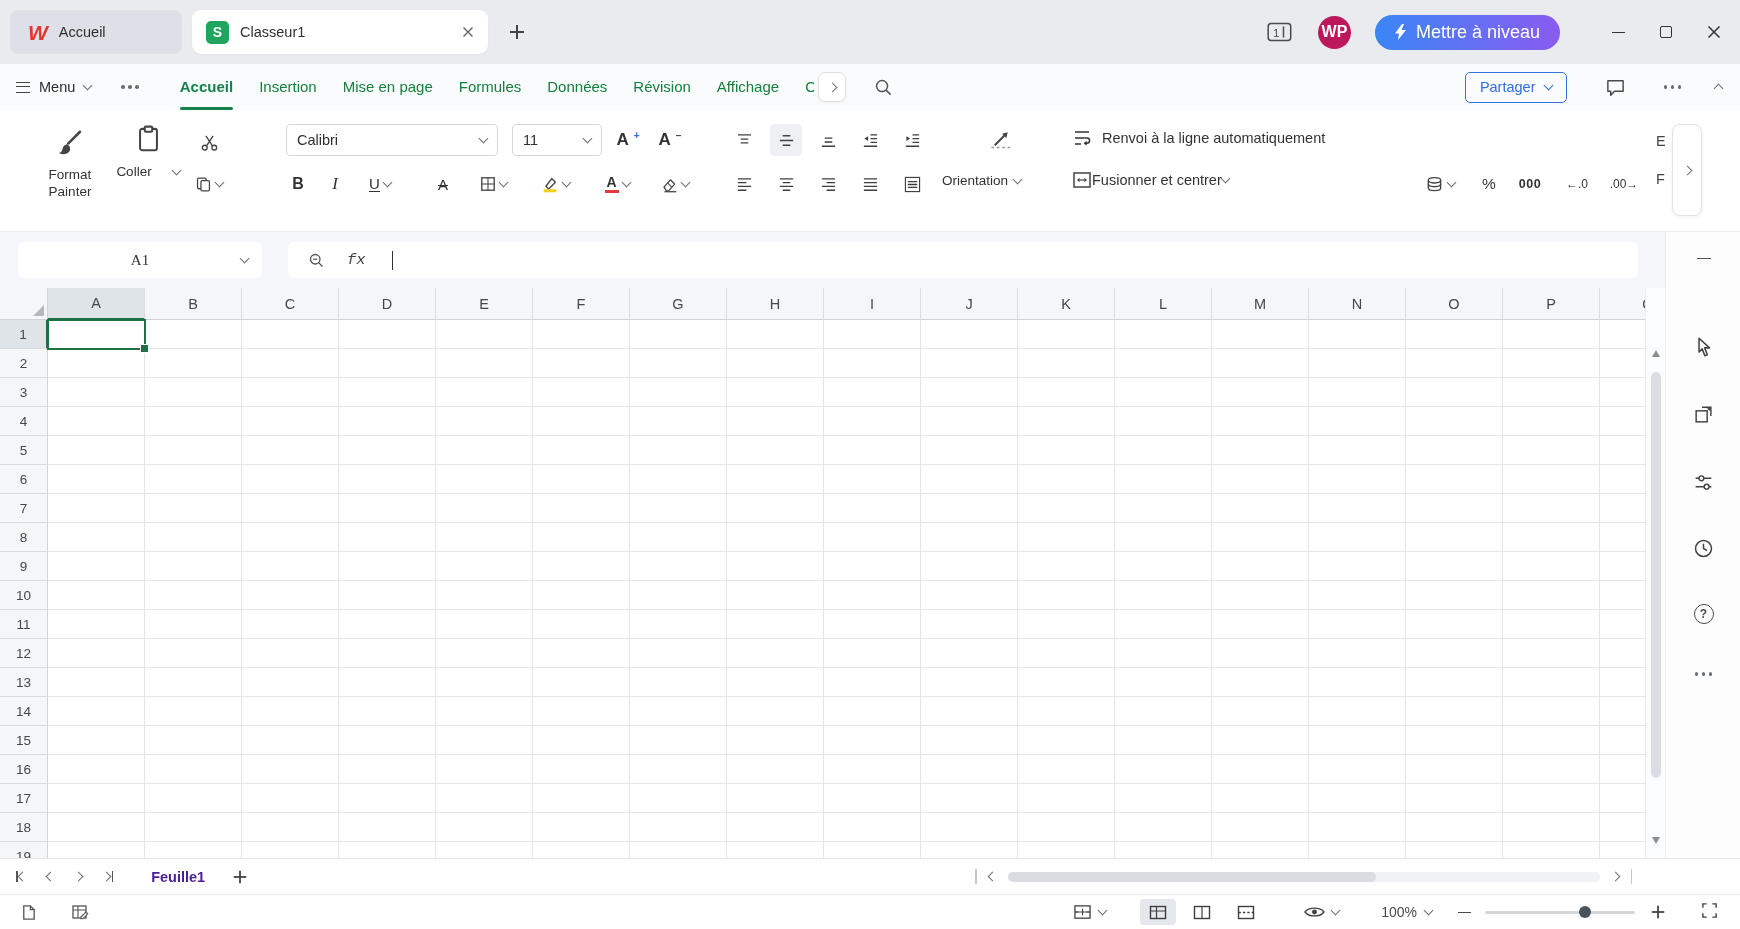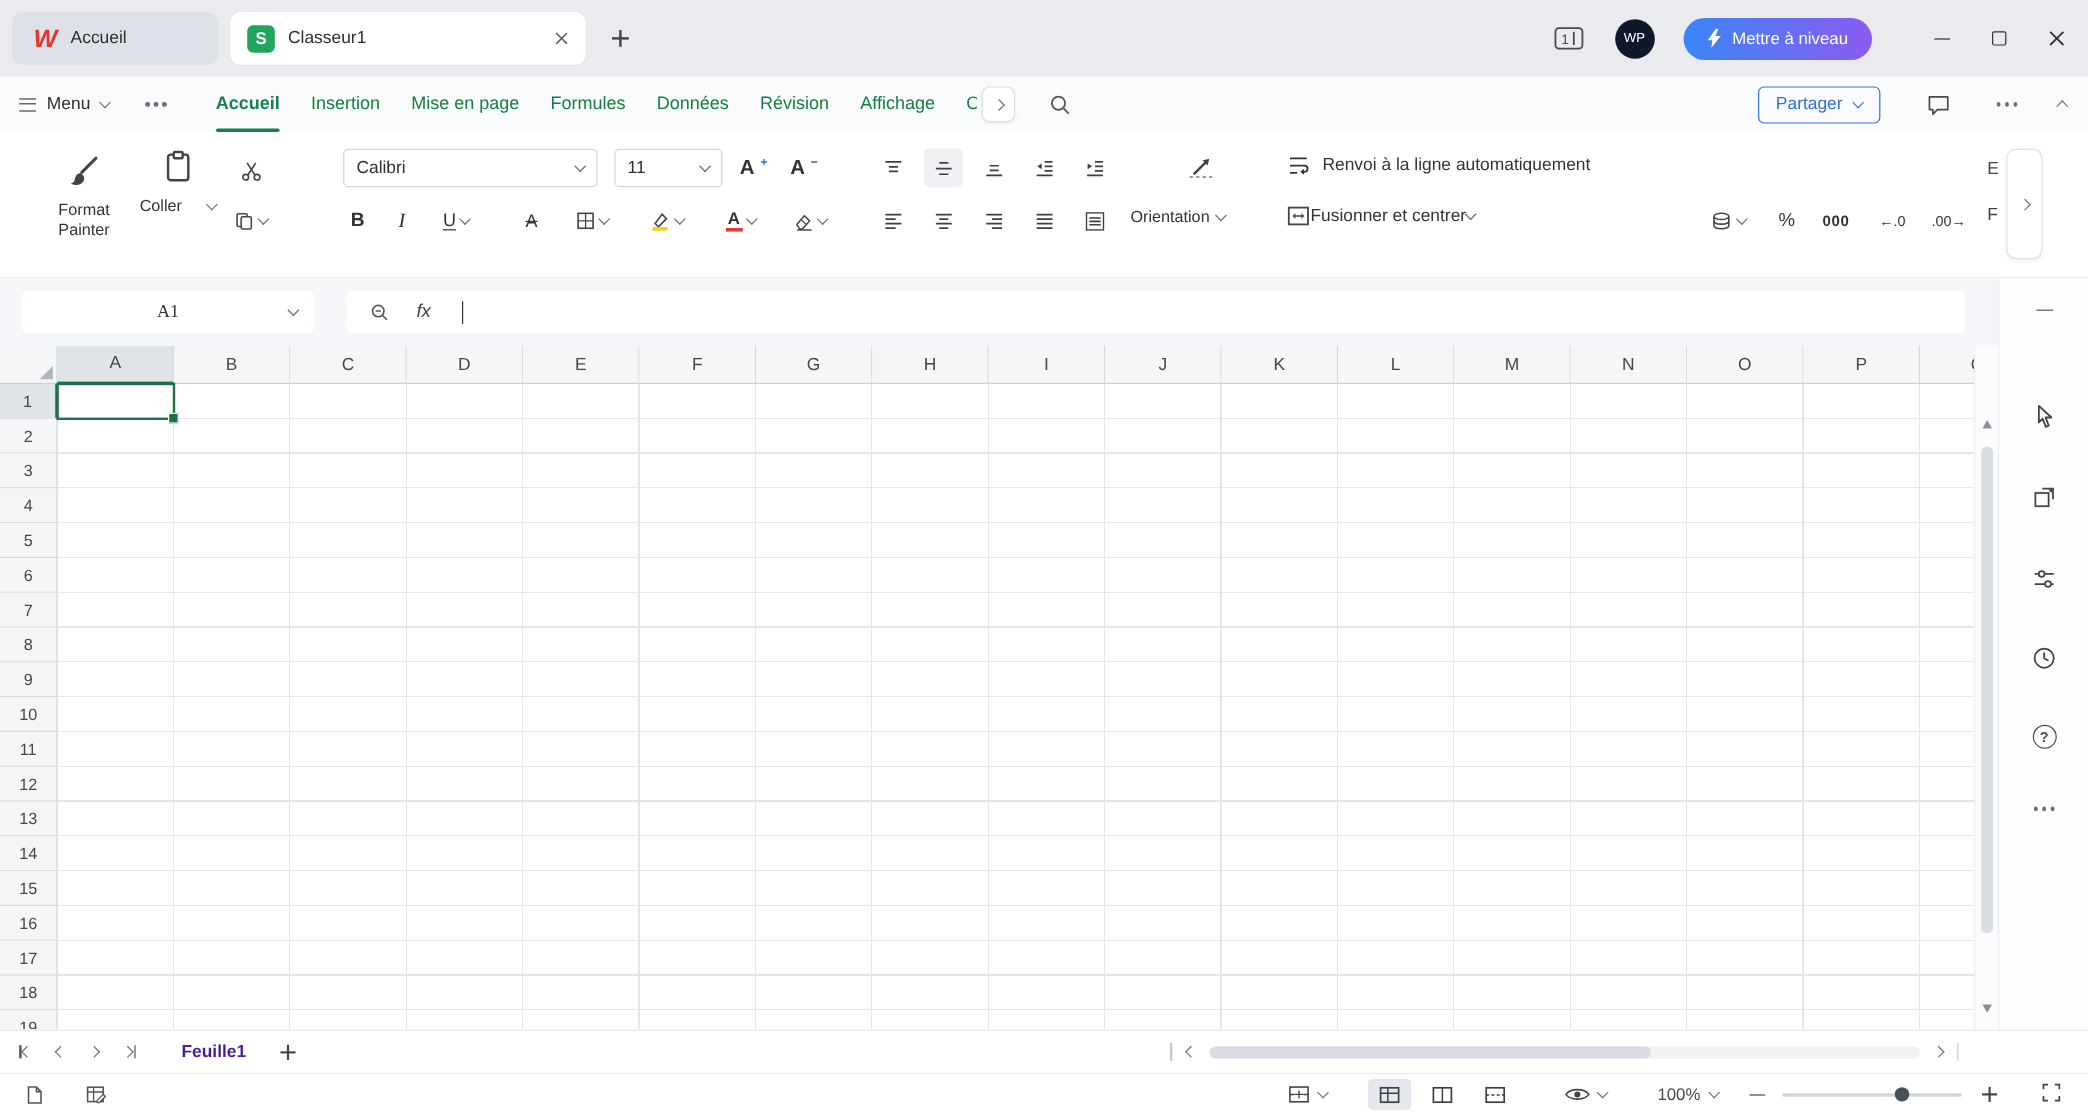--- a/index.html
+++ b/index.html
@@ -21,22 +21,22 @@
   
   .titlebar{position:absolute;top:0;left:0;width:1740px;height:64px;background:#e9ebef;display:flex;align-items:center}
   .home-tab{margin-left:10px;height:44px;width:172px;background:#dde0e6;border-radius:9px;display:flex;align-items:center;gap:11px;padding:0 18px}
   .wps-w{color:#e5352c;font-weight:800;font-size:21px;font-style:italic;line-height:1}
   .tab-t{font-size:14.5px;color:#2f2f2f}
   .doc-tab{margin-left:10px;height:44px;width:296px;background:#fff;border-radius:9px;display:flex;align-items:center;gap:11px;padding:0 14px;box-shadow:0 1px 2px rgba(0,0,0,.04)}
   .s-icon{width:23px;height:23px;border-radius:5px;background:#21a45d;color:#fff;font-weight:700;font-size:14px;display:flex;align-items:center;justify-content:center;flex:none}
   .doc-tab .tab-t{flex:1}
   .newtab{margin-left:22px}
   .session{margin-left:auto}
-  .avatar{margin-left:24px;width:33px;height:33px;border-radius:50%;background:#0f172a;color:#fff;font-size:11px;font-weight:400;display:flex;align-items:center;justify-content:center}
-  .upgrade{margin-left:24px;margin-right:26px;height:35px;padding:0 20px;border-radius:18px;background:linear-gradient(90deg,#3a86f6,#8a5bf0);color:#fff;font-size:14px;display:flex;align-items:center;gap:9px}
+  .avatar{margin-left:24px;width:33px;height:33px;border-radius:50%;background:#be185d;color:#fff;font-size:16px;font-weight:700;display:flex;align-items:center;justify-content:center}
+  .upgrade{margin-left:24px;margin-right:26px;height:35px;padding:0 20px;border-radius:18px;background:linear-gradient(90deg,#3a86f6,#8a5bf0);color:#fff;font-size:18px;display:flex;align-items:center;gap:9px}
   .winbtn{width:32px;height:32px;display:flex;align-items:center;justify-content:center;margin-left:16px}
   .winbtn:last-child{margin-right:10px}
   .min-glyph{width:13px;border-top:1.7px solid #333}
   .max-glyph{width:12px;height:12px;border:1.6px solid #333;border-radius:2px}
 
   
   .menubar{position:absolute;top:64px;left:0;width:1740px;height:46px;background:#fafbfc;display:flex;align-items:center}
   .menu-btn{margin-left:16px;display:flex;align-items:center;gap:9px;font-size:14.5px;color:#2f2f2f}
   .hamb{width:14px;height:11px;border-top:1.7px solid #444;border-bottom:1.7px solid #444;position:relative;flex:none}
   .hamb::after{content:"";position:absolute;left:0;right:0;top:3.6px;border-top:1.7px solid #444}
@@ -68,21 +68,21 @@
   .sup{font-size:10px;font-weight:700;margin-left:1px;transform:translateY(-5px);display:inline-block}
   .edge-panel-btn{position:absolute;left:1672px;top:14px;width:30px;height:92px;border:1px solid #e2e3e6;border-radius:8px;background:#fff;box-shadow:0 1px 4px rgba(0,0,0,.06);display:flex;align-items:center;justify-content:center}
   .clipped-letters{position:absolute;left:1656px;top:14px;width:14px;color:#444;font-size:14.5px;overflow:hidden}
   .clipped-letters div{height:38px;line-height:34px}
 
   
   .formulabar{position:absolute;top:232px;left:0;width:1740px;height:56px;background:#f4f6f9}
   .namebox{position:absolute;left:18px;top:10px;width:244px;height:36px;background:#fff;border-radius:6px;display:flex;align-items:center;justify-content:center;font-family:"Liberation Serif",serif;font-size:15px}
   .namebox .chev{position:absolute;right:14px}
   .fxbox{position:absolute;left:288px;top:10px;width:1350px;height:36px;background:#fff;border-radius:6px;display:flex;align-items:center}
-  .fx-it{font-family:Liberation Sans, sans-serif;font-style:italic;font-size:15.5px;color:#444}
+  .fx-it{font-family:Liberation Mono, monospace;font-style:italic;font-size:15.5px;color:#444}
   .caret{width:1.2px;height:19px;background:#333;margin-left:26px}
 
   
   .gridwrap{position:absolute;top:288px;left:0;width:1645px;height:570px;overflow:hidden;background:#fff}
   .corner{position:absolute;left:0;top:0;width:48px;height:32px;background:#f5f6f8;border-right:1px solid #cfd2d6;border-bottom:1px solid #cfd2d6}
   .corner::after{content:"";position:absolute;right:3px;bottom:3px;width:0;height:0;border-bottom:11px solid #b3b8bf;border-left:11px solid transparent}
   .colheads{position:absolute;left:48px;top:0;width:1597px;height:32px;display:flex}
   .colh{width:97px;flex:none;border-right:1px solid #d9dbde;border-bottom:1px solid #cfd2d6;background:#f5f6f8;display:flex;align-items:center;justify-content:center;font-size:14.5px;color:#474747}
   .colh.sel{background:#dfe4e9;border-bottom:2px solid #1e7145}
   .rowheads{position:absolute;left:0;top:32px;width:48px}

